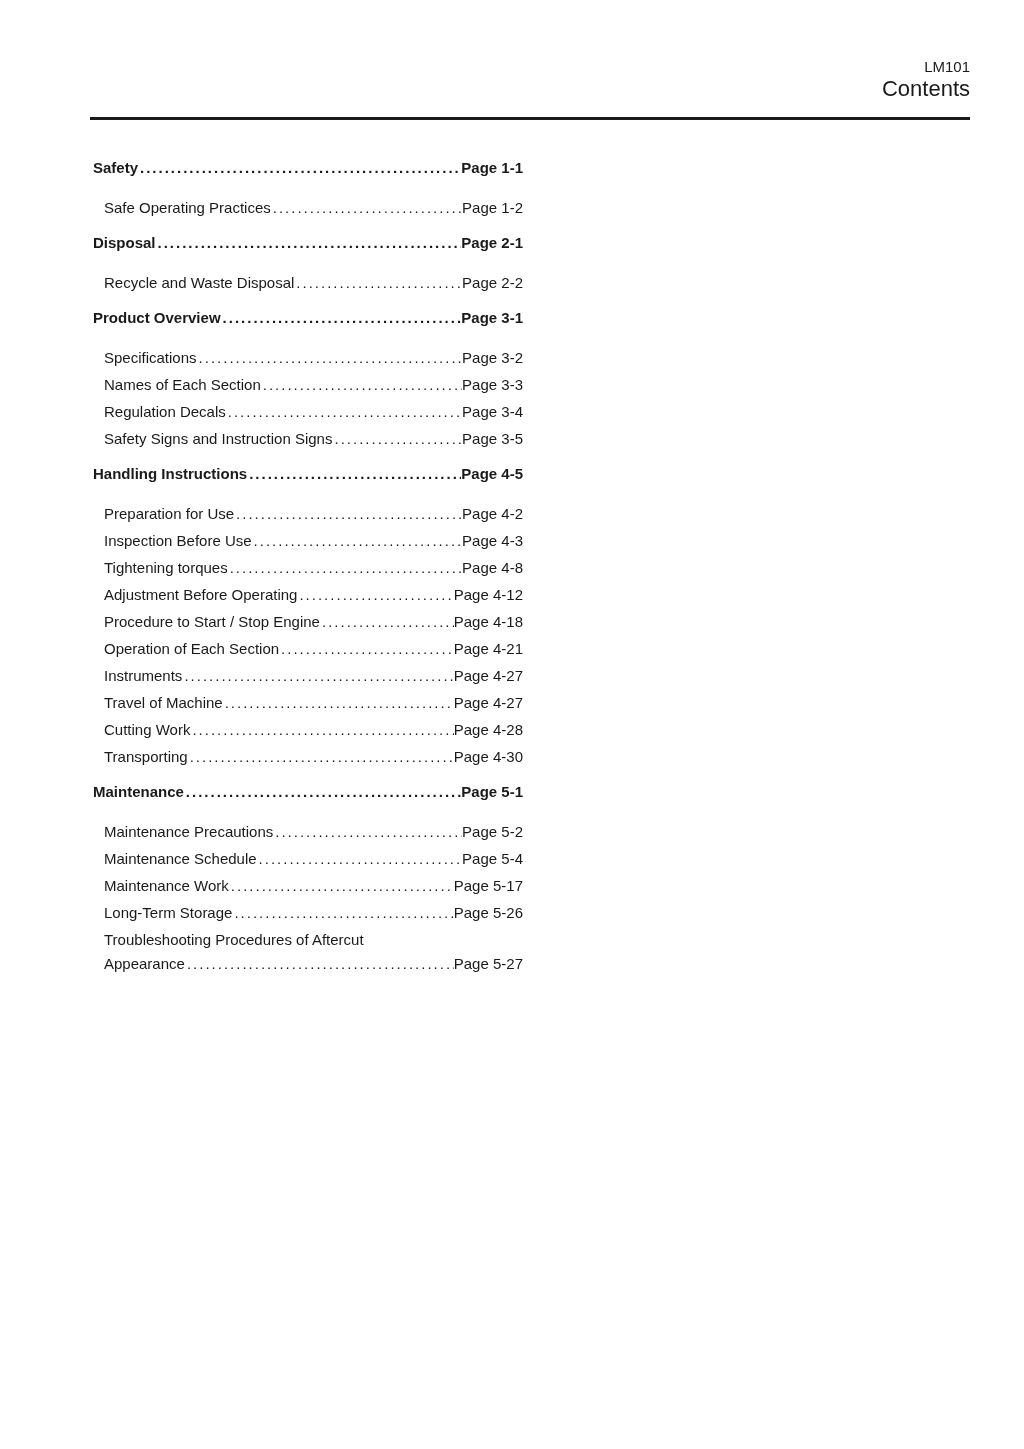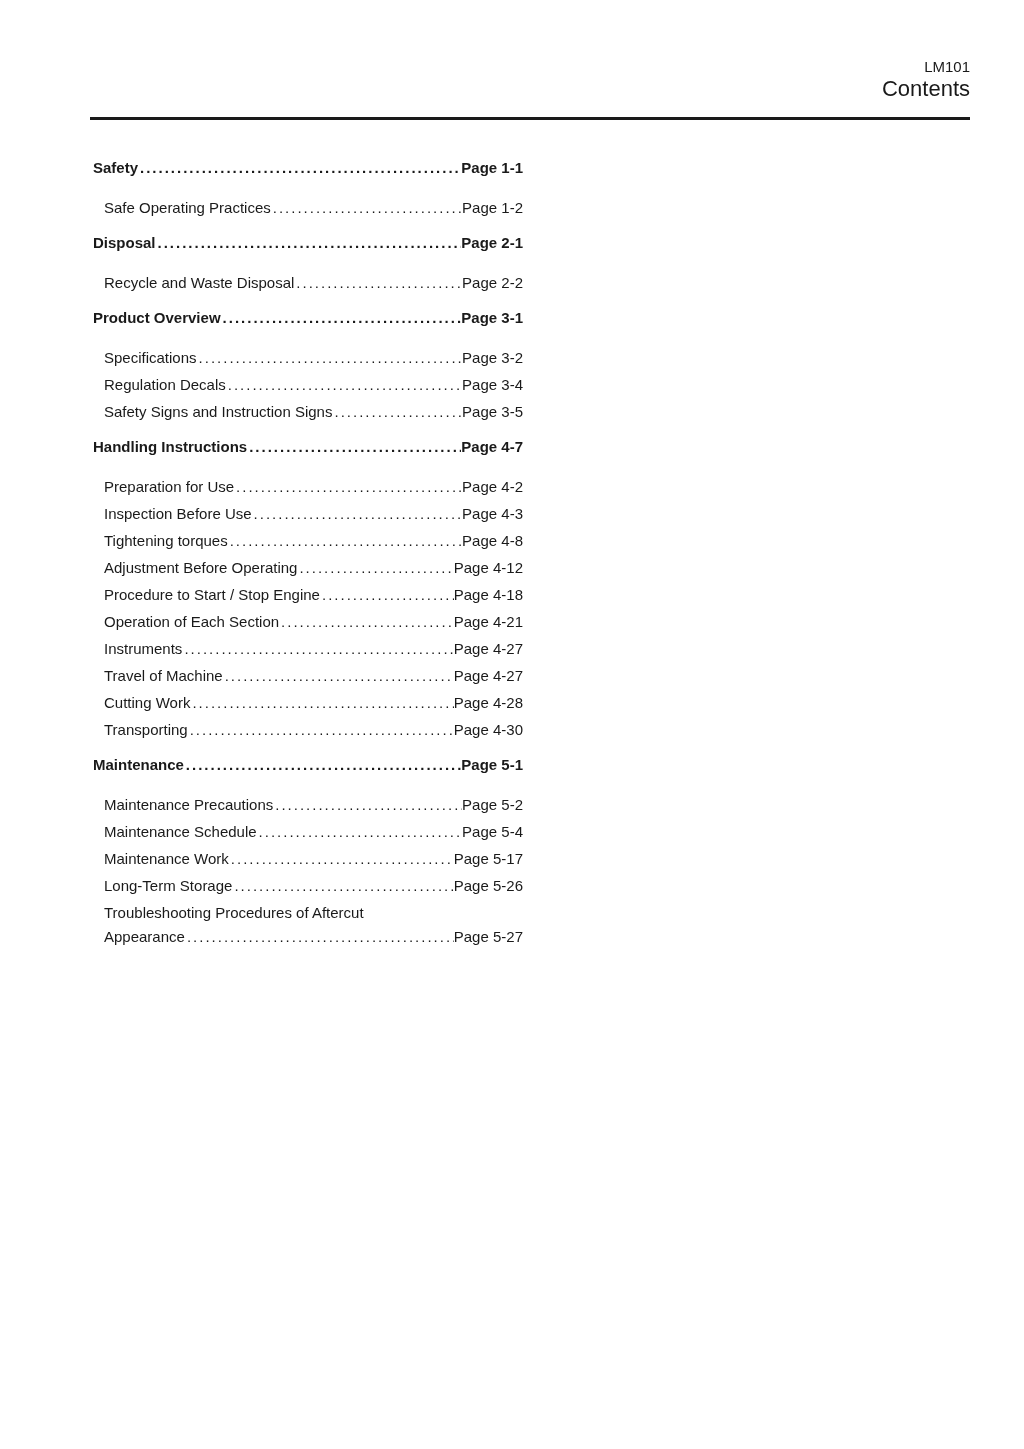--- a/index.html
+++ b/index.html
@@ -108,33 +108,38 @@
         <span class="toc-label">Product Overview</span>
         <span class="toc-leader"></span>
         <span class="toc-page">Page 3-1</span>
       </div>
       <div class="toc-row level1">
         <span class="toc-label">Specifications</span>
         <span class="toc-leader"></span>
         <span class="toc-page">Page 3-2</span>
       </div>
       <div class="toc-row level1">
+        <span class="toc-label">Names of Each Section</span>
+        <span class="toc-leader"></span>
+        <span class="toc-page">Page 3-3</span>
+      </div>
+      <div class="toc-row level1">
         <span class="toc-label">Regulation Decals</span>
         <span class="toc-leader"></span>
         <span class="toc-page">Page 3-4</span>
       </div>
       <div class="toc-row level1">
         <span class="toc-label">Safety Signs and Instruction Signs</span>
         <span class="toc-leader"></span>
         <span class="toc-page">Page 3-5</span>
       </div>
       <div class="toc-row level0">
         <span class="toc-label">Handling Instructions</span>
         <span class="toc-leader"></span>
-        <span class="toc-page">Page 4-7</span>
+        <span class="toc-page">Page 4-5</span>
       </div>
       <div class="toc-row level1">
         <span class="toc-label">Preparation for Use</span>
         <span class="toc-leader"></span>
         <span class="toc-page">Page 4-2</span>
       </div>
       <div class="toc-row level1">
         <span class="toc-label">Inspection Before Use</span>
         <span class="toc-leader"></span>
         <span class="toc-page">Page 4-3</span>

